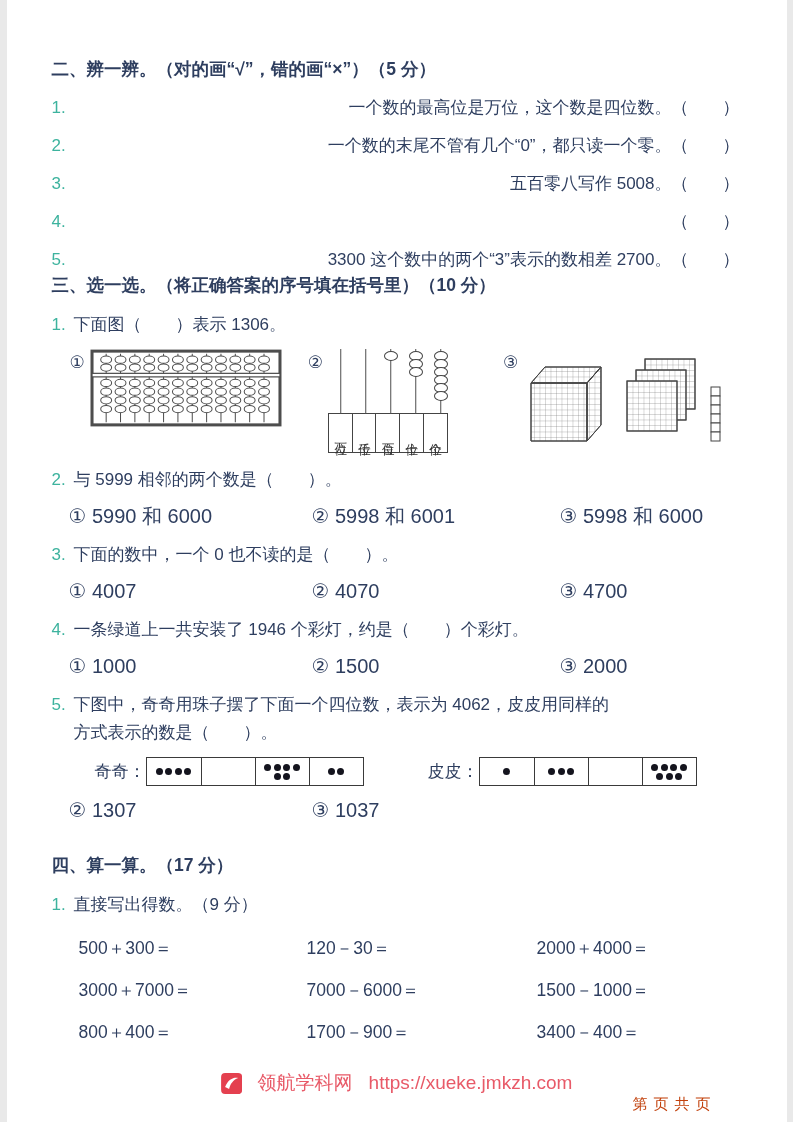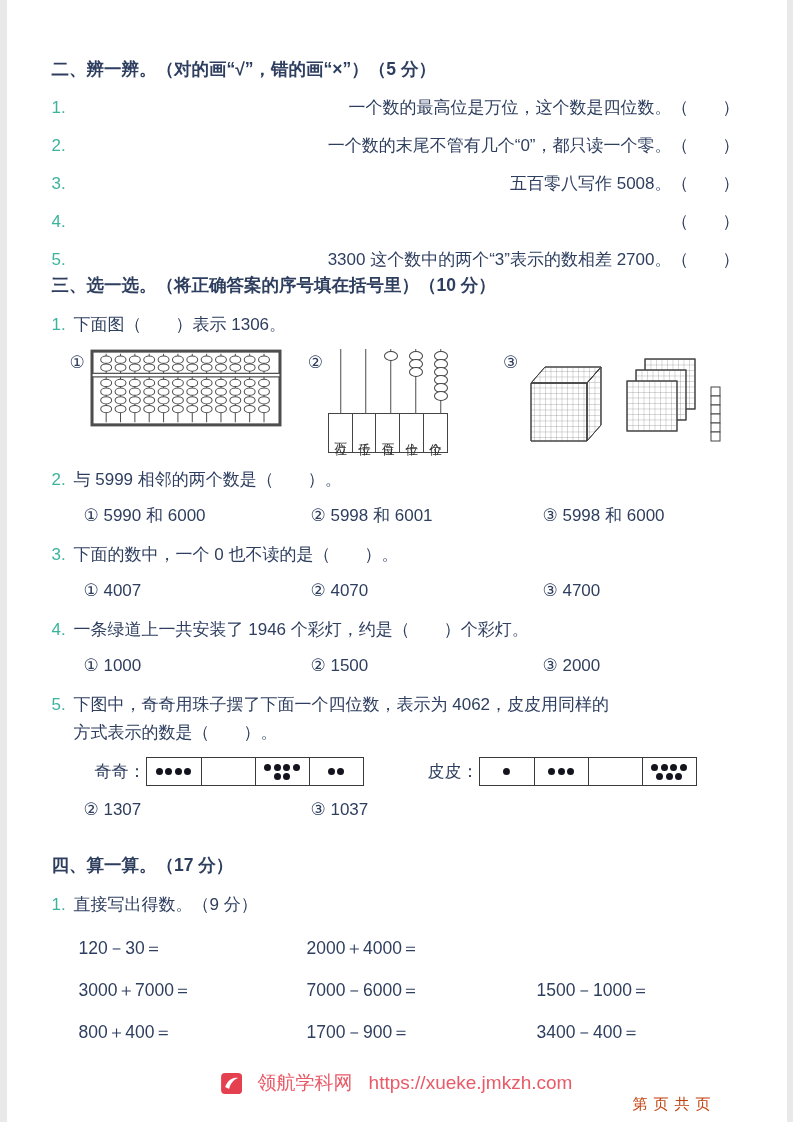--- a/index.html
+++ b/index.html
@@ -33,21 +33,21 @@
   .rod-line{position:absolute;left:50%;top:0;bottom:-1px;width:1.5px;background:#4d4d4d;transform:translateX(-50%);}
   .rod-beads{position:absolute;top:2px;left:0;right:0;display:flex;flex-direction:column;align-items:center;}
   .counter-bead{width:14px;height:10px;border:1.5px solid #444;border-radius:50%;background:#fff;margin-bottom:-2px;box-sizing:border-box;}
   .labels-row{display:flex;}
   .counter-label{width:25px;height:40px;border:1.3px solid #444;box-sizing:border-box;margin-left:-1.3px;
                  display:flex;align-items:center;justify-content:center;
                  writing-mode:vertical-rl;text-orientation:upright;font-size:12.5px;color:#333;line-height:1;background:#fff;}
   .labels-row .counter-label:first-child{margin-left:0;}
 
   
-  .opts{display:flex;margin:12px 0 0 32px;font-size:17px;line-height:24px;}
+  .opts{display:flex;margin:12px 0 0 17px;font-size:20px;line-height:24px;gap:16px;}
   .opts .opt:nth-child(1){width:227px;} .opts .opt:nth-child(2){width:232px;}
 
   
   .bead-row{display:flex;align-items:center;margin:12px 0 0 43px;font-size:17px;}
   .bead-table{display:flex;border:1.3px solid #3a3a3a;background:#fff;}
   .bead-cell{width:54px;height:27px;border-left:1.3px solid #3a3a3a;box-sizing:border-box;
              display:flex;flex-wrap:wrap;align-content:center;justify-content:center;
              column-gap:2.5px;row-gap:2px;padding:2px 7px;}
   .bead-cell:first-child{border-left:none;}
   .dot{width:7px;height:7px;border-radius:50%;background:#14141e;flex:none;}
@@ -381,20 +381,21 @@
     </div>
 
     <h2 class="sec-title mt30">四、算一算。（17 分）</h2>
 
     <div class="q-line">
       <span class="q-num">1.</span>
       <span class="q-text">直接写出得数。（9 分）</span>
     </div>
 
     <div class="prob-row">
+      <span class="prob">500＋300＝</span>
       <span class="prob">120－30＝</span>
       <span class="prob">2000＋4000＝</span>
     </div>
     <div class="prob-row">
       <span class="prob">3000＋7000＝</span>
       <span class="prob">7000－6000＝</span>
       <span class="prob">1500－1000＝</span>
     </div>
     <div class="prob-row">
       <span class="prob">800＋400＝</span>

